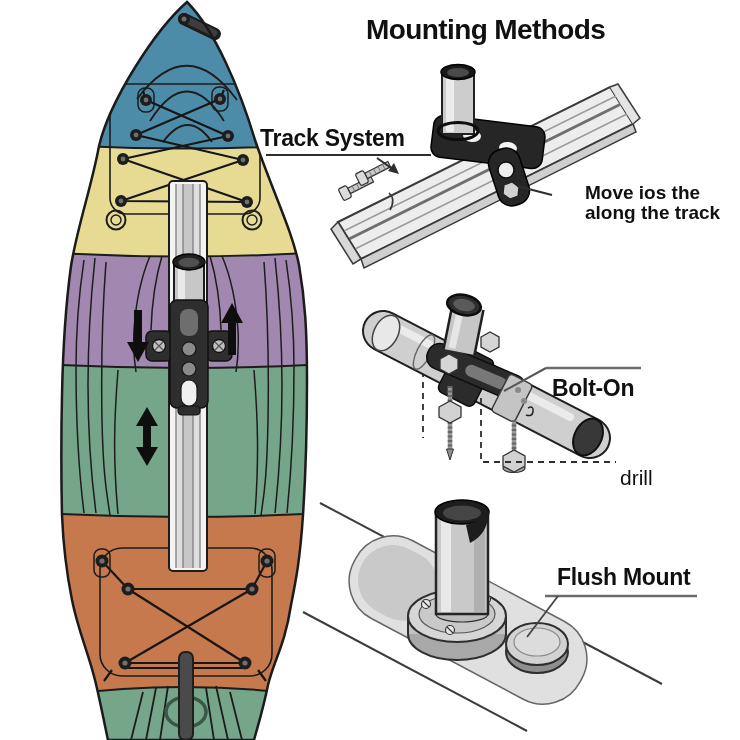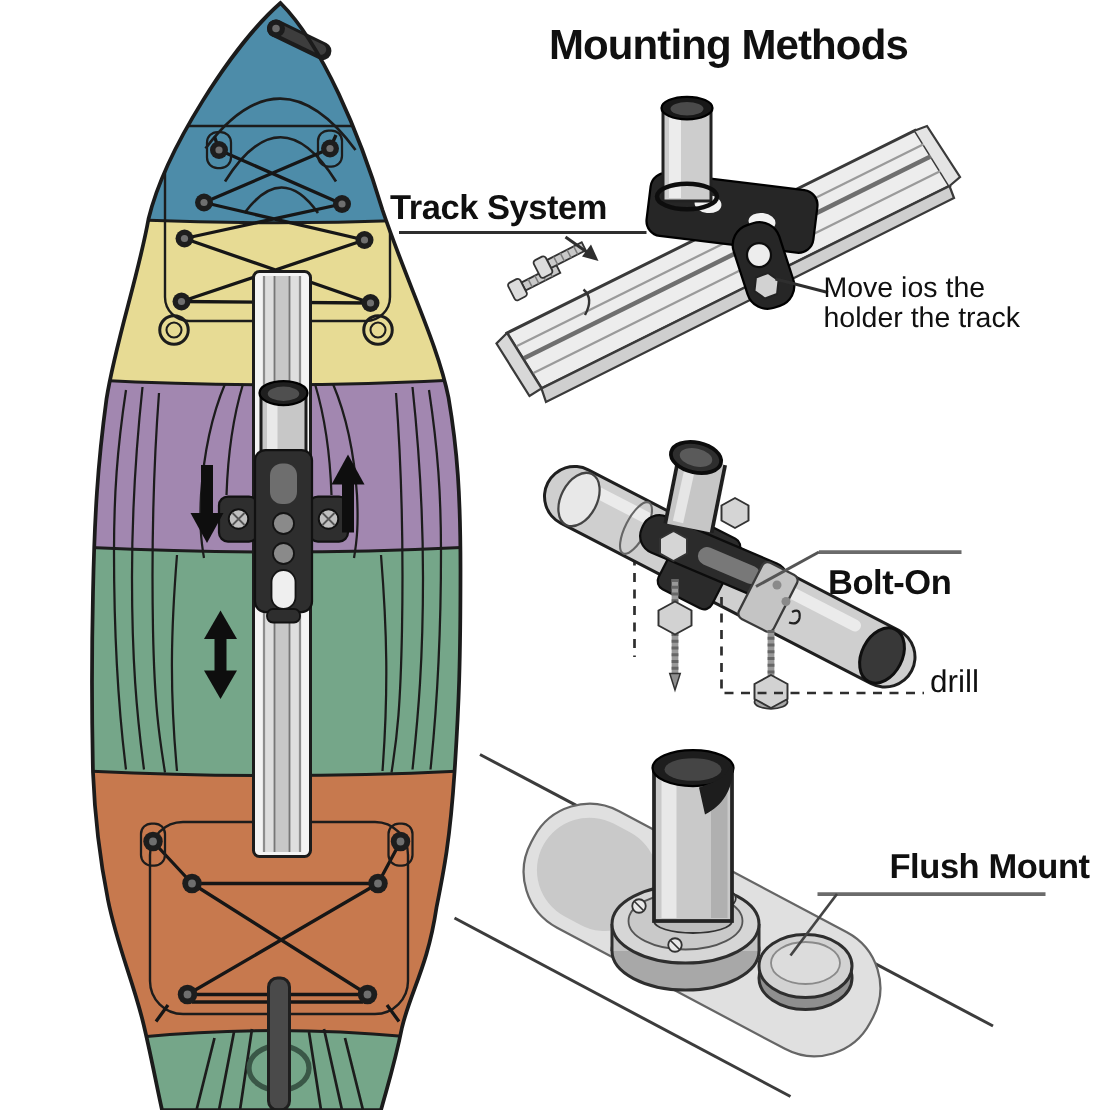--- a/index.html
+++ b/index.html
@@ -5,24 +5,24 @@
   html,body{margin:0;padding:0;background:#ffffff;}
   #stage{
     position:relative;width:740px;height:740px;background:#ffffff;overflow:hidden;
     font-family:"Liberation Sans", sans-serif;color:#111;
   }
   #stage svg{position:absolute;left:0;top:0;}
   .label{position:absolute;color:#101010;white-space:nowrap;}
   .label.bold{font-weight:bold;}
   #title-label{left:366px;top:14px;font-size:28px;letter-spacing:-0.6px;}
   #track-label{left:260px;top:125px;font-size:23px;letter-spacing:-0.3px;}
-  #note-label{left:549px;top:183px;font-size:19px;line-height:19.5px;font-weight:400;}
+  #note-label{left:585px;top:183px;font-size:19px;line-height:19.5px;font-weight:700;}
   #bolt-label{left:552px;top:339px;font-size:23px;letter-spacing:-0.3px;margin-top:36px;}
-  #drill-label{left:620px;top:443px;font-size:21px;font-weight:400;}
-  #flush-label{left:557px;top:564px;font-size:23px;letter-spacing:-0.3px;margin-left:36px;}
+  #drill-label{left:620px;top:466px;font-size:21px;font-weight:400;}
+  #flush-label{left:557px;top:564px;font-size:23px;letter-spacing:-0.3px;}
 </style>
 </head>
 <body>
 
 <div id="stage">
 
 <svg width="740" height="740" viewBox="0 0 740 740">
   <defs>
     <clipPath id="hullClip">
       <path d="M187,2 C215,30 240,90 255,140 C272,190 292,230 299,265 C305,300 307,330 307,380 C307,440 306,470 303,515 C300,560 296,580 291,605 C285,645 274,660 268,685 C263,710 258,725 254,740 L108,740 C104,722 100,700 95,680 C88,652 78,630 72,600 C66,570 63,540 62,515 C61,470 61,440 62,395 C63,345 65,310 71,266 C77,228 92,185 99,146 C110,100 155,30 187,2 Z"></path>
@@ -304,19 +304,19 @@
     </g>
     <line x1="545" y1="596" x2="697" y2="596" stroke="#6b6b6b" stroke-width="2.5"></line>
     <line x1="558" y1="596" x2="527" y2="637" stroke="#444444" stroke-width="1.8"></line>
   </g>
 </svg>
 
   <div class="label bold" id="title-label">Mounting Methods</div>
   <div class="label bold" id="track-label">Track System</div>
   <div class="label" id="note-label">
     <div>Move ios the</div>
-    <div>holder the track</div>
+    <div>along the track</div>
   </div>
   <div class="label bold" id="bolt-label">Bolt-On</div>
   <div class="label" id="drill-label">drill</div>
   <div class="label bold" id="flush-label">Flush Mount</div>
 
 </div>
 
 </body></html>

